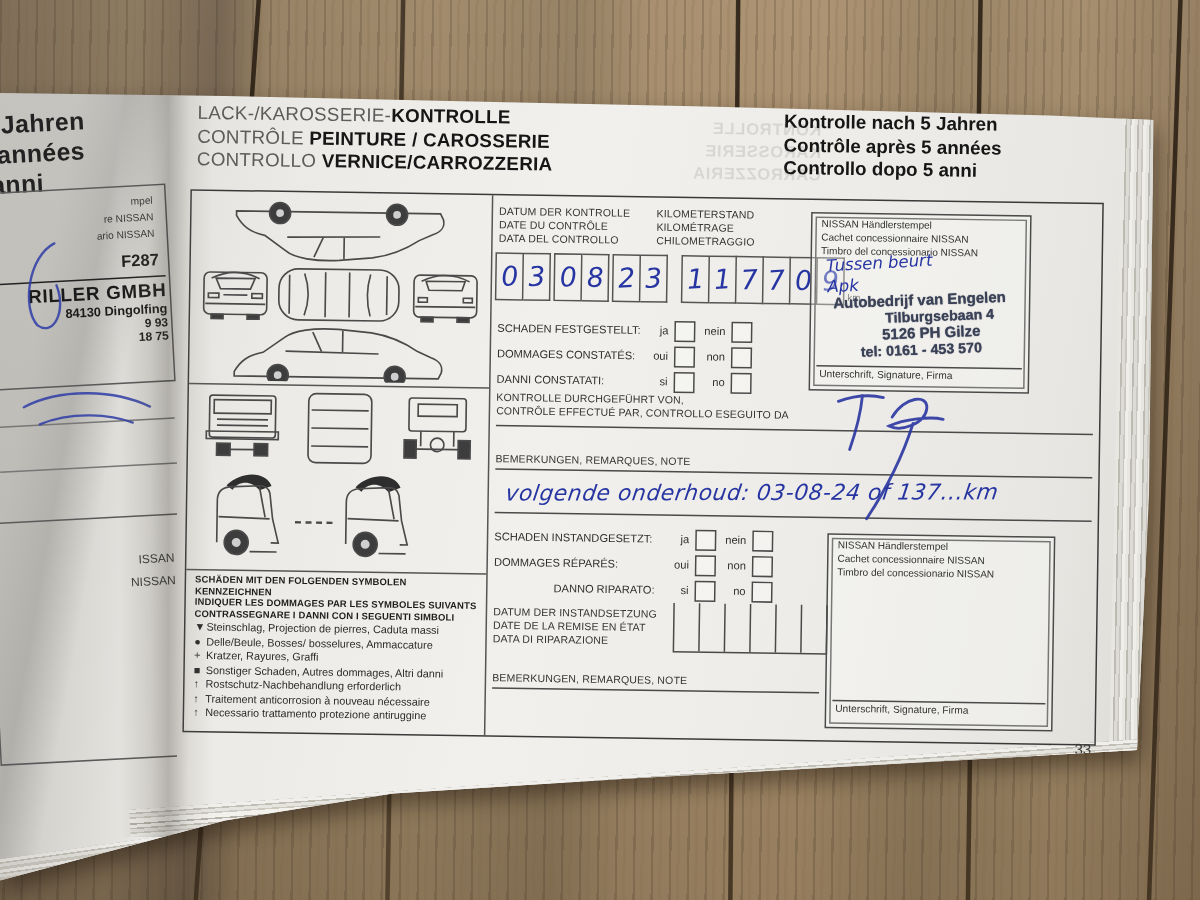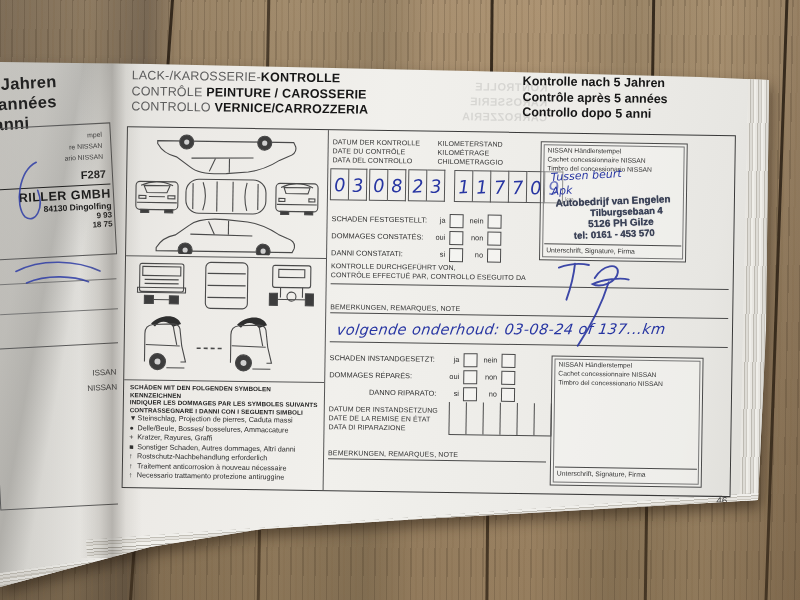--- a/index.html
+++ b/index.html
@@ -498,19 +498,19 @@
               <span></span>
               <span></span>
               <span></span>
               <span></span>
         </div>
 
         <div class="lbl" style="position:absolute;left:205px;top:318px;">BEMERKUNGEN, REMARQUES, NOTE</div>
         <div class="rule" style="left:205px;width:218px;top:328px;"></div>
       </div>
 
-      <div class="pageno">46</div>
+      <div class="pageno">33</div>
     </div>
 
     <div class="spine"></div>
   </div>
   </div>
 </div>
 
 </body></html>

